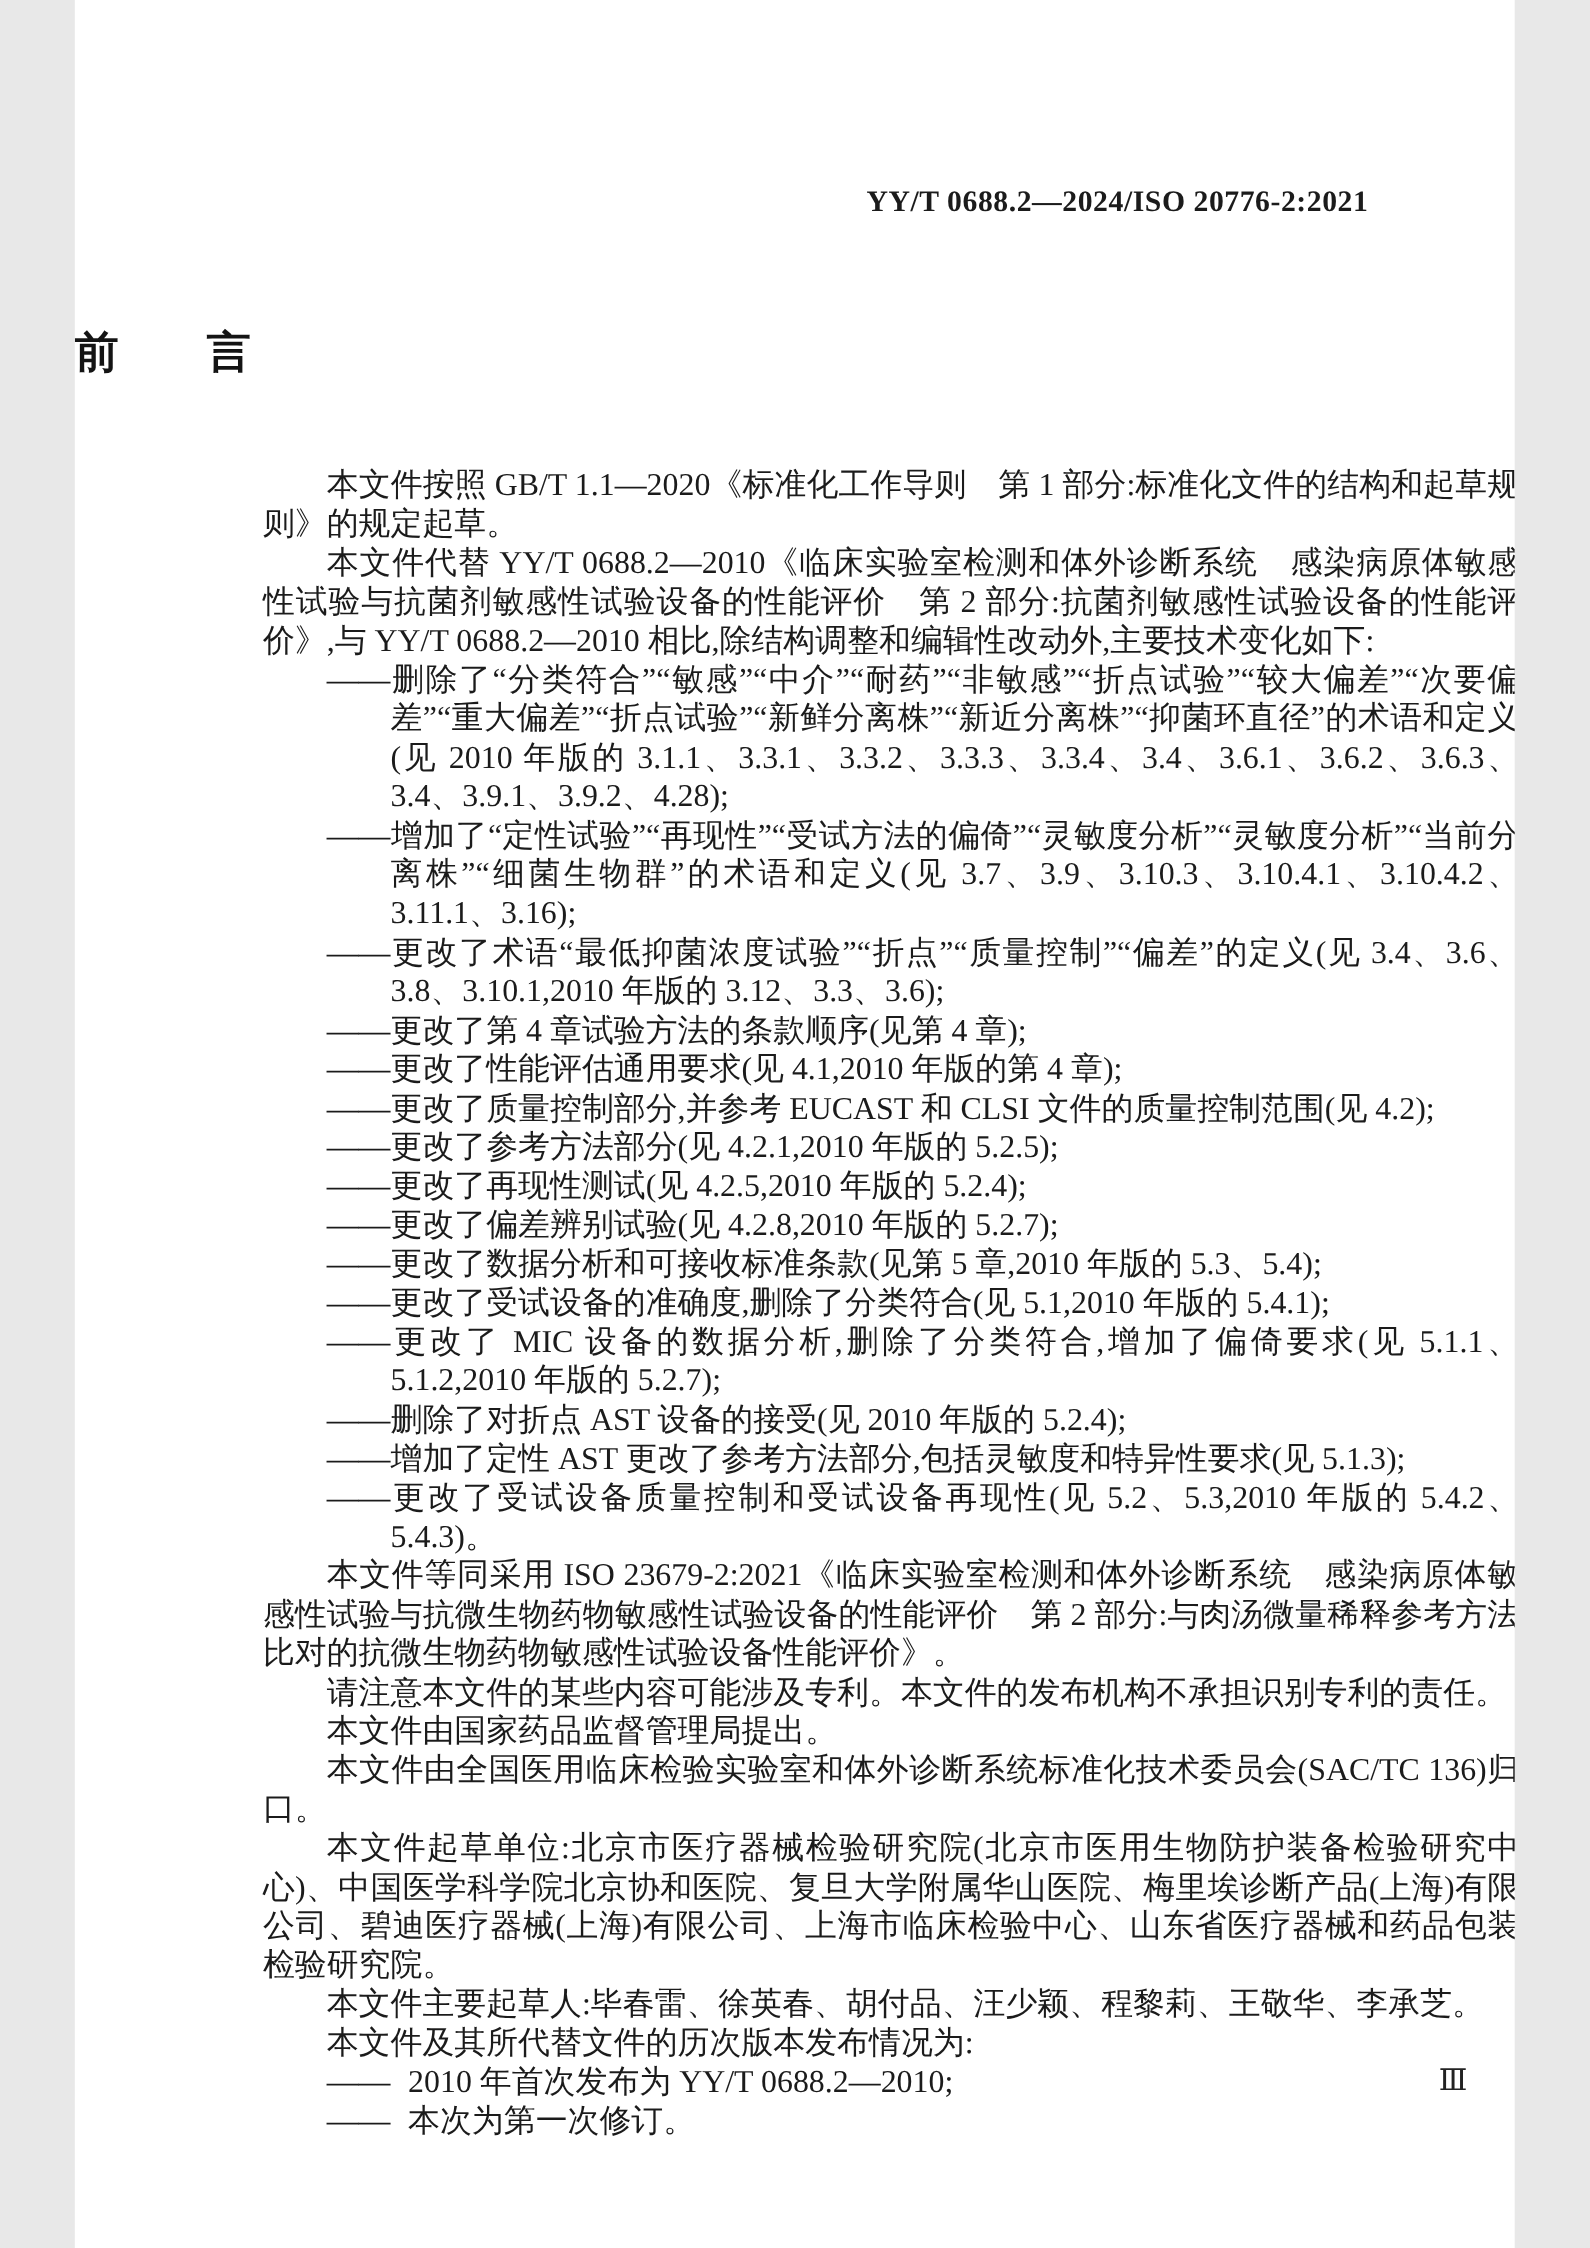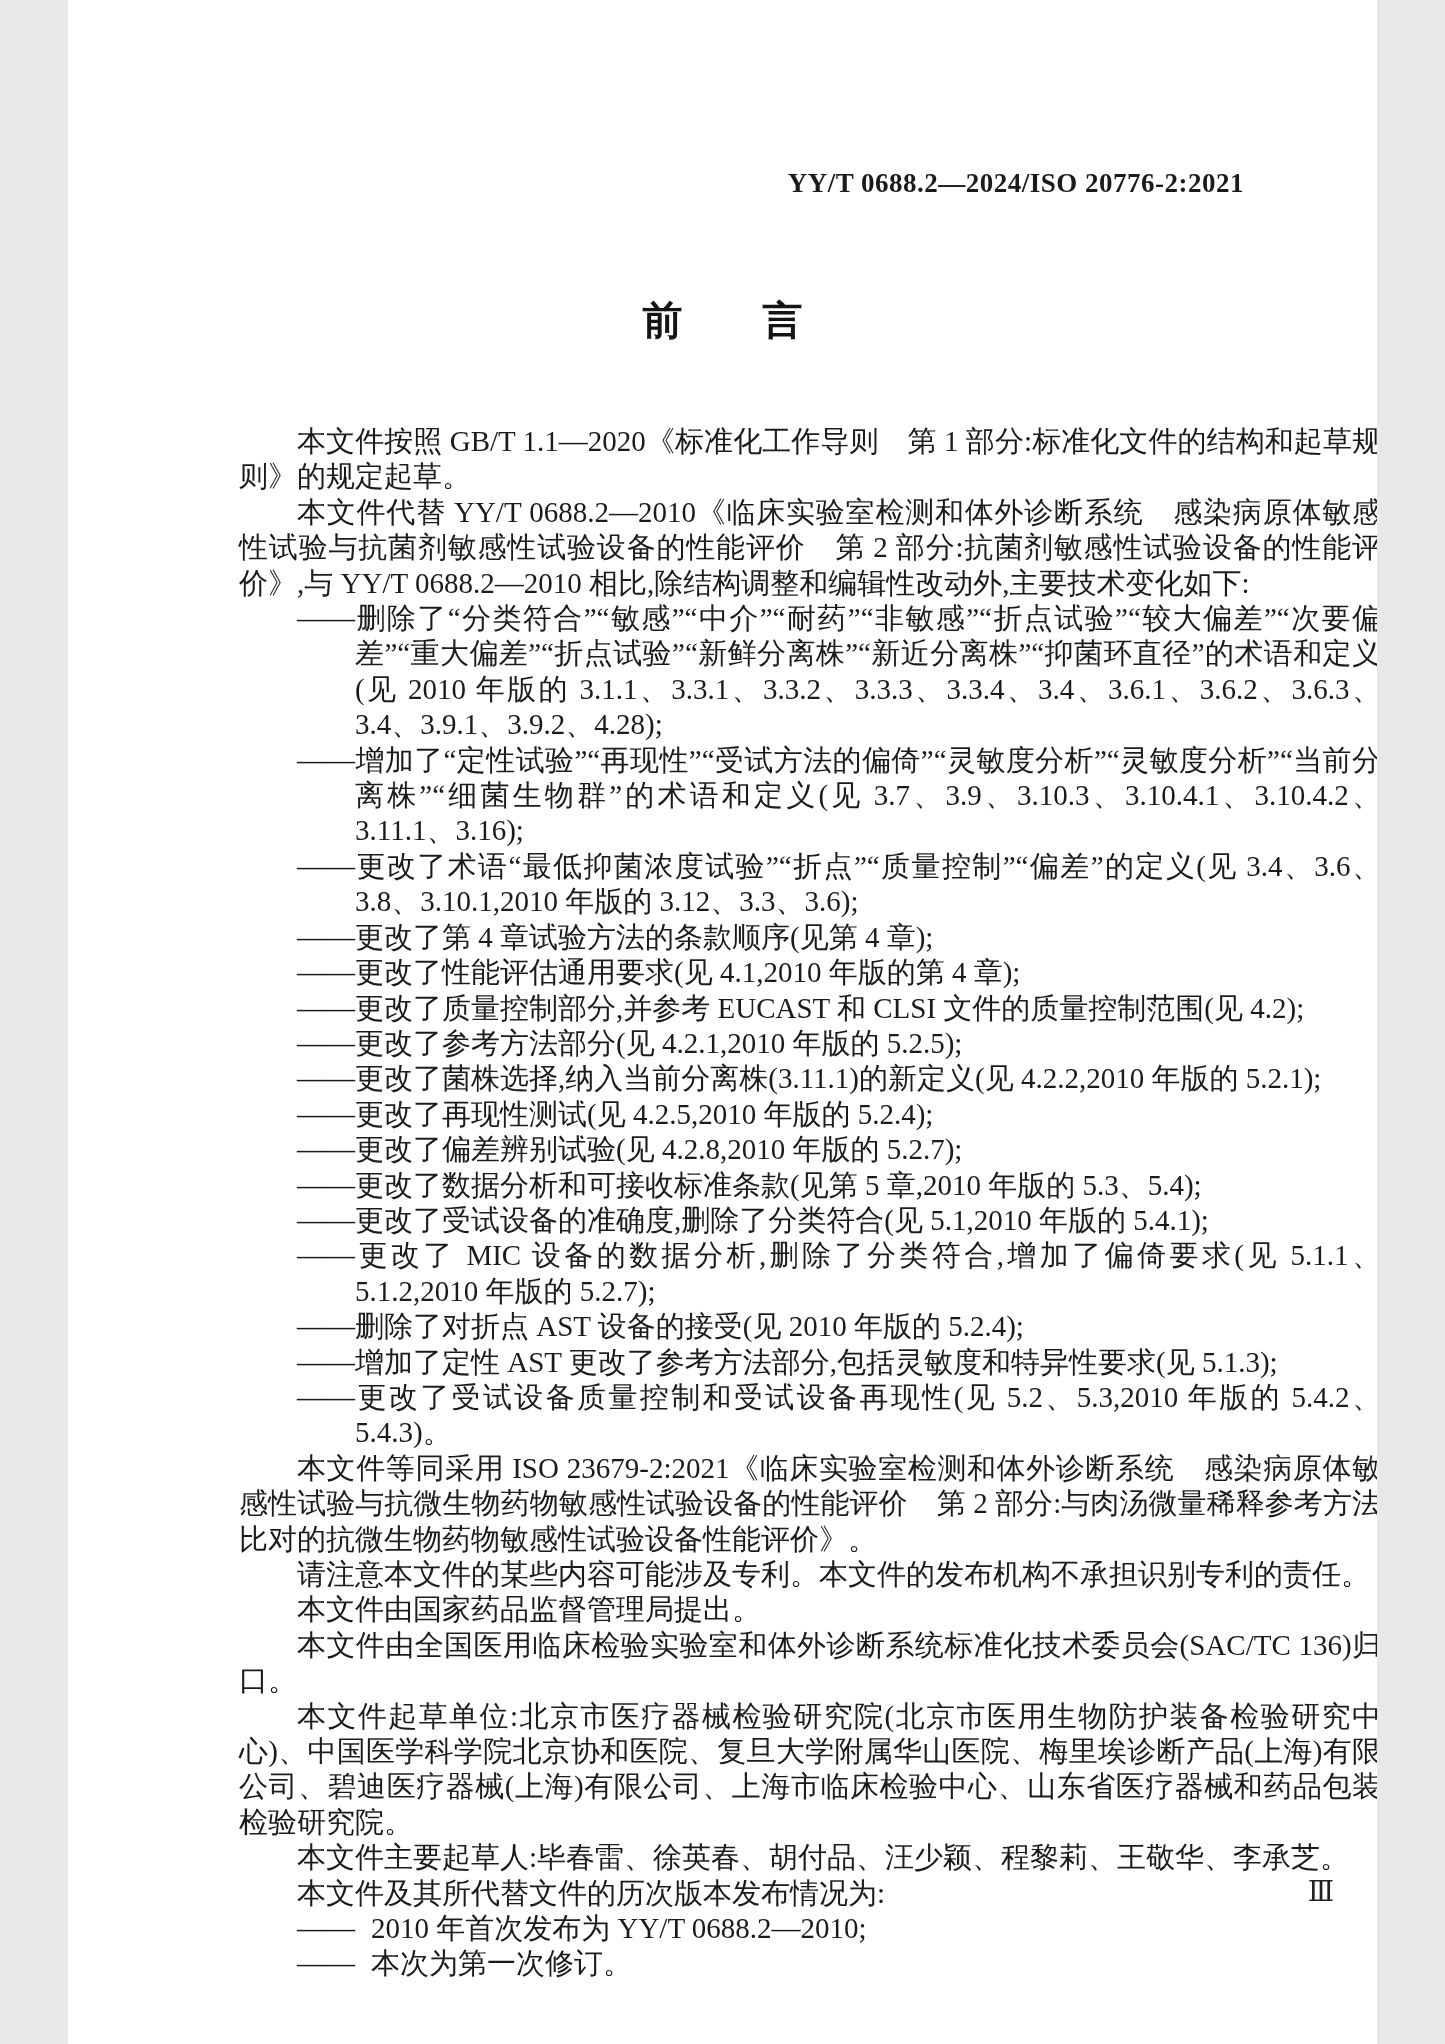--- a/index.html
+++ b/index.html
@@ -17,21 +17,20 @@
     top:168px;left:171px;right:133px;
     text-align:right;
     font-weight:700;
     font-size:27px;
     letter-spacing:0.5px;
     white-space:nowrap;
   }
   .title{
     position:absolute;
     top:293px;left:0;width:100%;
-    text-align:center;
     font-family:"DejaVu Sans","Liberation Sans",sans-serif;
     font-weight:700;
     font-size:40px;
     color:#141414;
   }
   .body{
     position:absolute;
     top:424px;left:171px;width:1142px;
     font-size:29px;
     line-height:35.4px;
@@ -63,21 +62,20 @@
     <p class="para">本文件按照 GB/T 1.1—2020《标准化工作导则　第 1 部分:标准化文件的结构和起草规则》的规定起草。</p>
     <p class="para">本文件代替 YY/T 0688.2—2010《临床实验室检测和体外诊断系统　感染病原体敏感性试验与抗菌剂敏感性试验设备的性能评价　第 2 部分:抗菌剂敏感性试验设备的性能评价》,与 YY/T 0688.2—2010 相比,除结构调整和编辑性改动外,主要技术变化如下:</p>
 
     <p class="change"><span class="dash">——</span><span>删除了“分类符合”“敏感”“中介”“耐药”“非敏感”“折点试验”“较大偏差”“次要偏差”“重大偏差”“折点试验”“新鲜分离株”“新近分离株”“抑菌环直径”的术语和定义(见 2010 年版的 3.1.1、3.3.1、3.3.2、3.3.3、3.3.4、3.4、3.6.1、3.6.2、3.6.3、3.4、3.9.1、3.9.2、4.28);</span></p>
     <p class="change"><span class="dash">——</span><span>增加了“定性试验”“再现性”“受试方法的偏倚”“灵敏度分析”“灵敏度分析”“当前分离株”“细菌生物群”的术语和定义(见 3.7、3.9、3.10.3、3.10.4.1、3.10.4.2、3.11.1、3.16);</span></p>
     <p class="change"><span class="dash">——</span><span>更改了术语“最低抑菌浓度试验”“折点”“质量控制”“偏差”的定义(见 3.4、3.6、3.8、3.10.1,2010 年版的 3.12、3.3、3.6);</span></p>
     <p class="change"><span class="dash">——</span><span>更改了第 4 章试验方法的条款顺序(见第 4 章);</span></p>
     <p class="change"><span class="dash">——</span><span>更改了性能评估通用要求(见 4.1,2010 年版的第 4 章);</span></p>
     <p class="change"><span class="dash">——</span><span>更改了质量控制部分,并参考 EUCAST 和 CLSI 文件的质量控制范围(见 4.2);</span></p>
     <p class="change"><span class="dash">——</span><span>更改了参考方法部分(见 4.2.1,2010 年版的 5.2.5);</span></p>
-    <p class="change"><span class="dash">——</span><span>更改了菌株选择,纳入当前分离株(3.11.1)的新定义(见 4.2.2,2010 年版的 5.2.1);</span></p>
     <p class="change"><span class="dash">——</span><span>更改了再现性测试(见 4.2.5,2010 年版的 5.2.4);</span></p>
     <p class="change"><span class="dash">——</span><span>更改了偏差辨别试验(见 4.2.8,2010 年版的 5.2.7);</span></p>
     <p class="change"><span class="dash">——</span><span>更改了数据分析和可接收标准条款(见第 5 章,2010 年版的 5.3、5.4);</span></p>
     <p class="change"><span class="dash">——</span><span>更改了受试设备的准确度,删除了分类符合(见 5.1,2010 年版的 5.4.1);</span></p>
     <p class="change"><span class="dash">——</span><span>更改了 MIC 设备的数据分析,删除了分类符合,增加了偏倚要求(见 5.1.1、5.1.2,2010 年版的 5.2.7);</span></p>
     <p class="change"><span class="dash">——</span><span>删除了对折点 AST 设备的接受(见 2010 年版的 5.2.4);</span></p>
     <p class="change"><span class="dash">——</span><span>增加了定性 AST 更改了参考方法部分,包括灵敏度和特异性要求(见 5.1.3);</span></p>
     <p class="change"><span class="dash">——</span><span>更改了受试设备质量控制和受试设备再现性(见 5.2、5.3,2010 年版的 5.4.2、5.4.3)。</span></p>
 
     <p class="para">本文件等同采用 ISO 23679-2:2021《临床实验室检测和体外诊断系统　感染病原体敏感性试验与抗微生物药物敏感性试验设备的性能评价　第 2 部分:与肉汤微量稀释参考方法比对的抗微生物药物敏感性试验设备性能评价》。</p>

